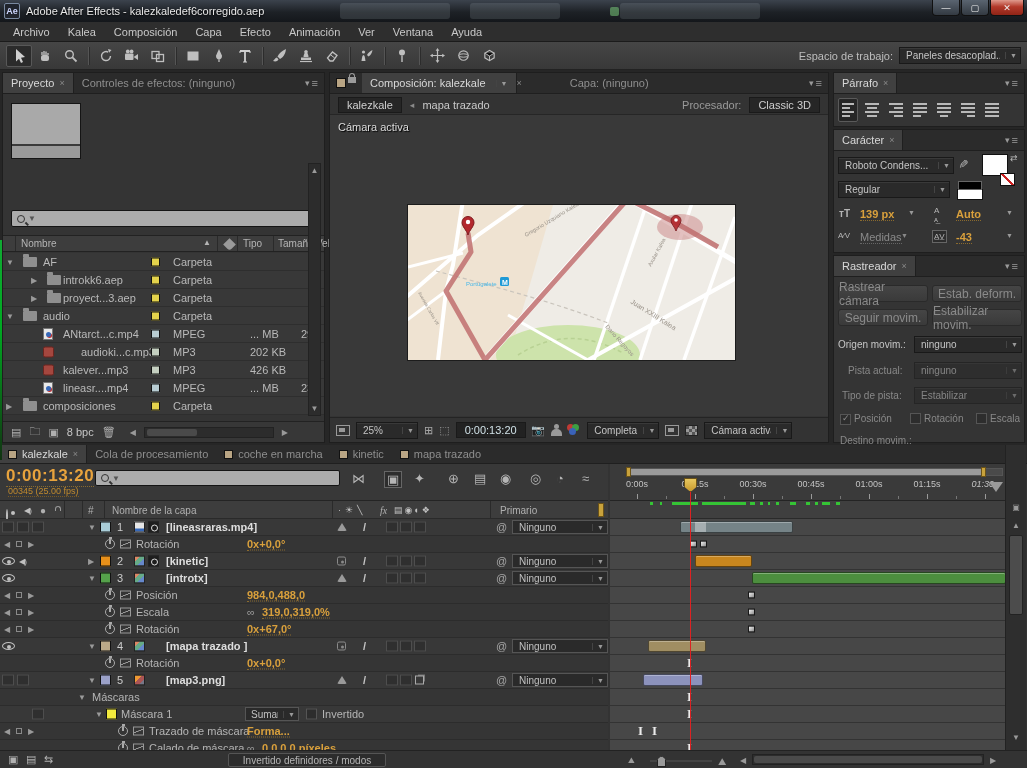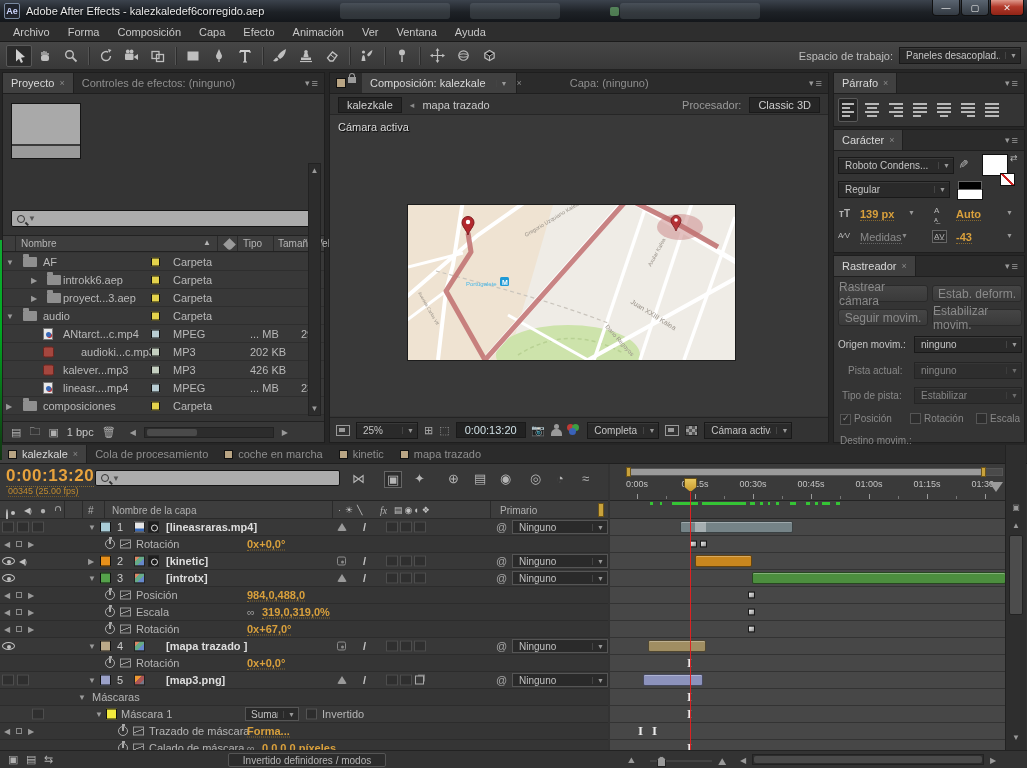--- a/index.html
+++ b/index.html
@@ -185,21 +185,21 @@
     <span class="gdot" style="left:610px;"></span>
     <div class="winbtns">
       <span class="wb">—</span>
       <span class="wb">▢</span>
       <span class="wb close">✕</span>
     </div>
   </div>
 
   <div class="menubar">
       <span class="mitem">Archivo</span>
-      <span class="mitem">Forma</span>
+      <span class="mitem">Kalea</span>
       <span class="mitem">Composición</span>
       <span class="mitem">Capa</span>
       <span class="mitem">Efecto</span>
       <span class="mitem">Animación</span>
       <span class="mitem">Ver</span>
       <span class="mitem">Ventana</span>
       <span class="mitem">Ayuda</span>
     </div>
 
   <div class="toolbar">
@@ -424,21 +424,21 @@
         </div>
       </div>
     <div class="vscroll">
       <span class="arrbtn">▲</span>
       <span class="arrbtn">▼</span>
     </div>
     <div class="pbottom">
       <span class="bico">▤</span>
       <span class="bico">🗀</span>
       <span class="bico">▣</span>
-      <span style="color:#c6c6c6;">1 bpc</span>
+      <span style="color:#c6c6c6;">8 bpc</span>
       <span class="bico">🗑</span>
       <span class="arrbtn" style="margin-left:6px;">◀</span>
       <div class="hscroll" style="width:130px;">
           <div class="hthumb" style="left:2px;width:50px;"></div>
         </div>
       <span class="arrbtn">▶</span>
     </div>
   </div>
 
   <div class="panel" style="left:329px;top:72px;width:500px;height:371px;">
@@ -913,21 +913,21 @@
             <i class="rtick minor" style="left: 172px;"></i>
             <span class="rlabel" style="left: 201px;">00:45s</span>
             <i class="rtick" style="left: 201px;"></i>
             <i class="rtick minor" style="left: 230px;"></i>
             <span class="rlabel" style="left: 259px;">01:00s</span>
             <i class="rtick" style="left: 259px;"></i>
             <i class="rtick minor" style="left: 288px;"></i>
             <span class="rlabel" style="left: 317px;">01:15s</span>
             <i class="rtick" style="left: 317px;"></i>
             <i class="rtick minor" style="left: 346px;"></i>
-            <span class="rlabel" style="left: 375px;">01:30s</span>
+            <span class="rlabel" style="left: 375px; font-style: italic;">01:30s</span>
             <i class="rtick" style="left: 375px;"></i>
           </div>
       </div>
       <div class="gheader">
           <i class="gseg" style="left: 40px; width: 3px;"></i>
           <i class="gseg" style="left: 50px; width: 2px;"></i>
           <i class="gseg" style="left: 62px; width: 26px;"></i>
           <i class="gseg" style="left: 92px; width: 44px;"></i>
           <i class="gseg" style="left: 140px; width: 5px;"></i>
           <i class="gseg" style="left: 150px; width: 3px;"></i>

